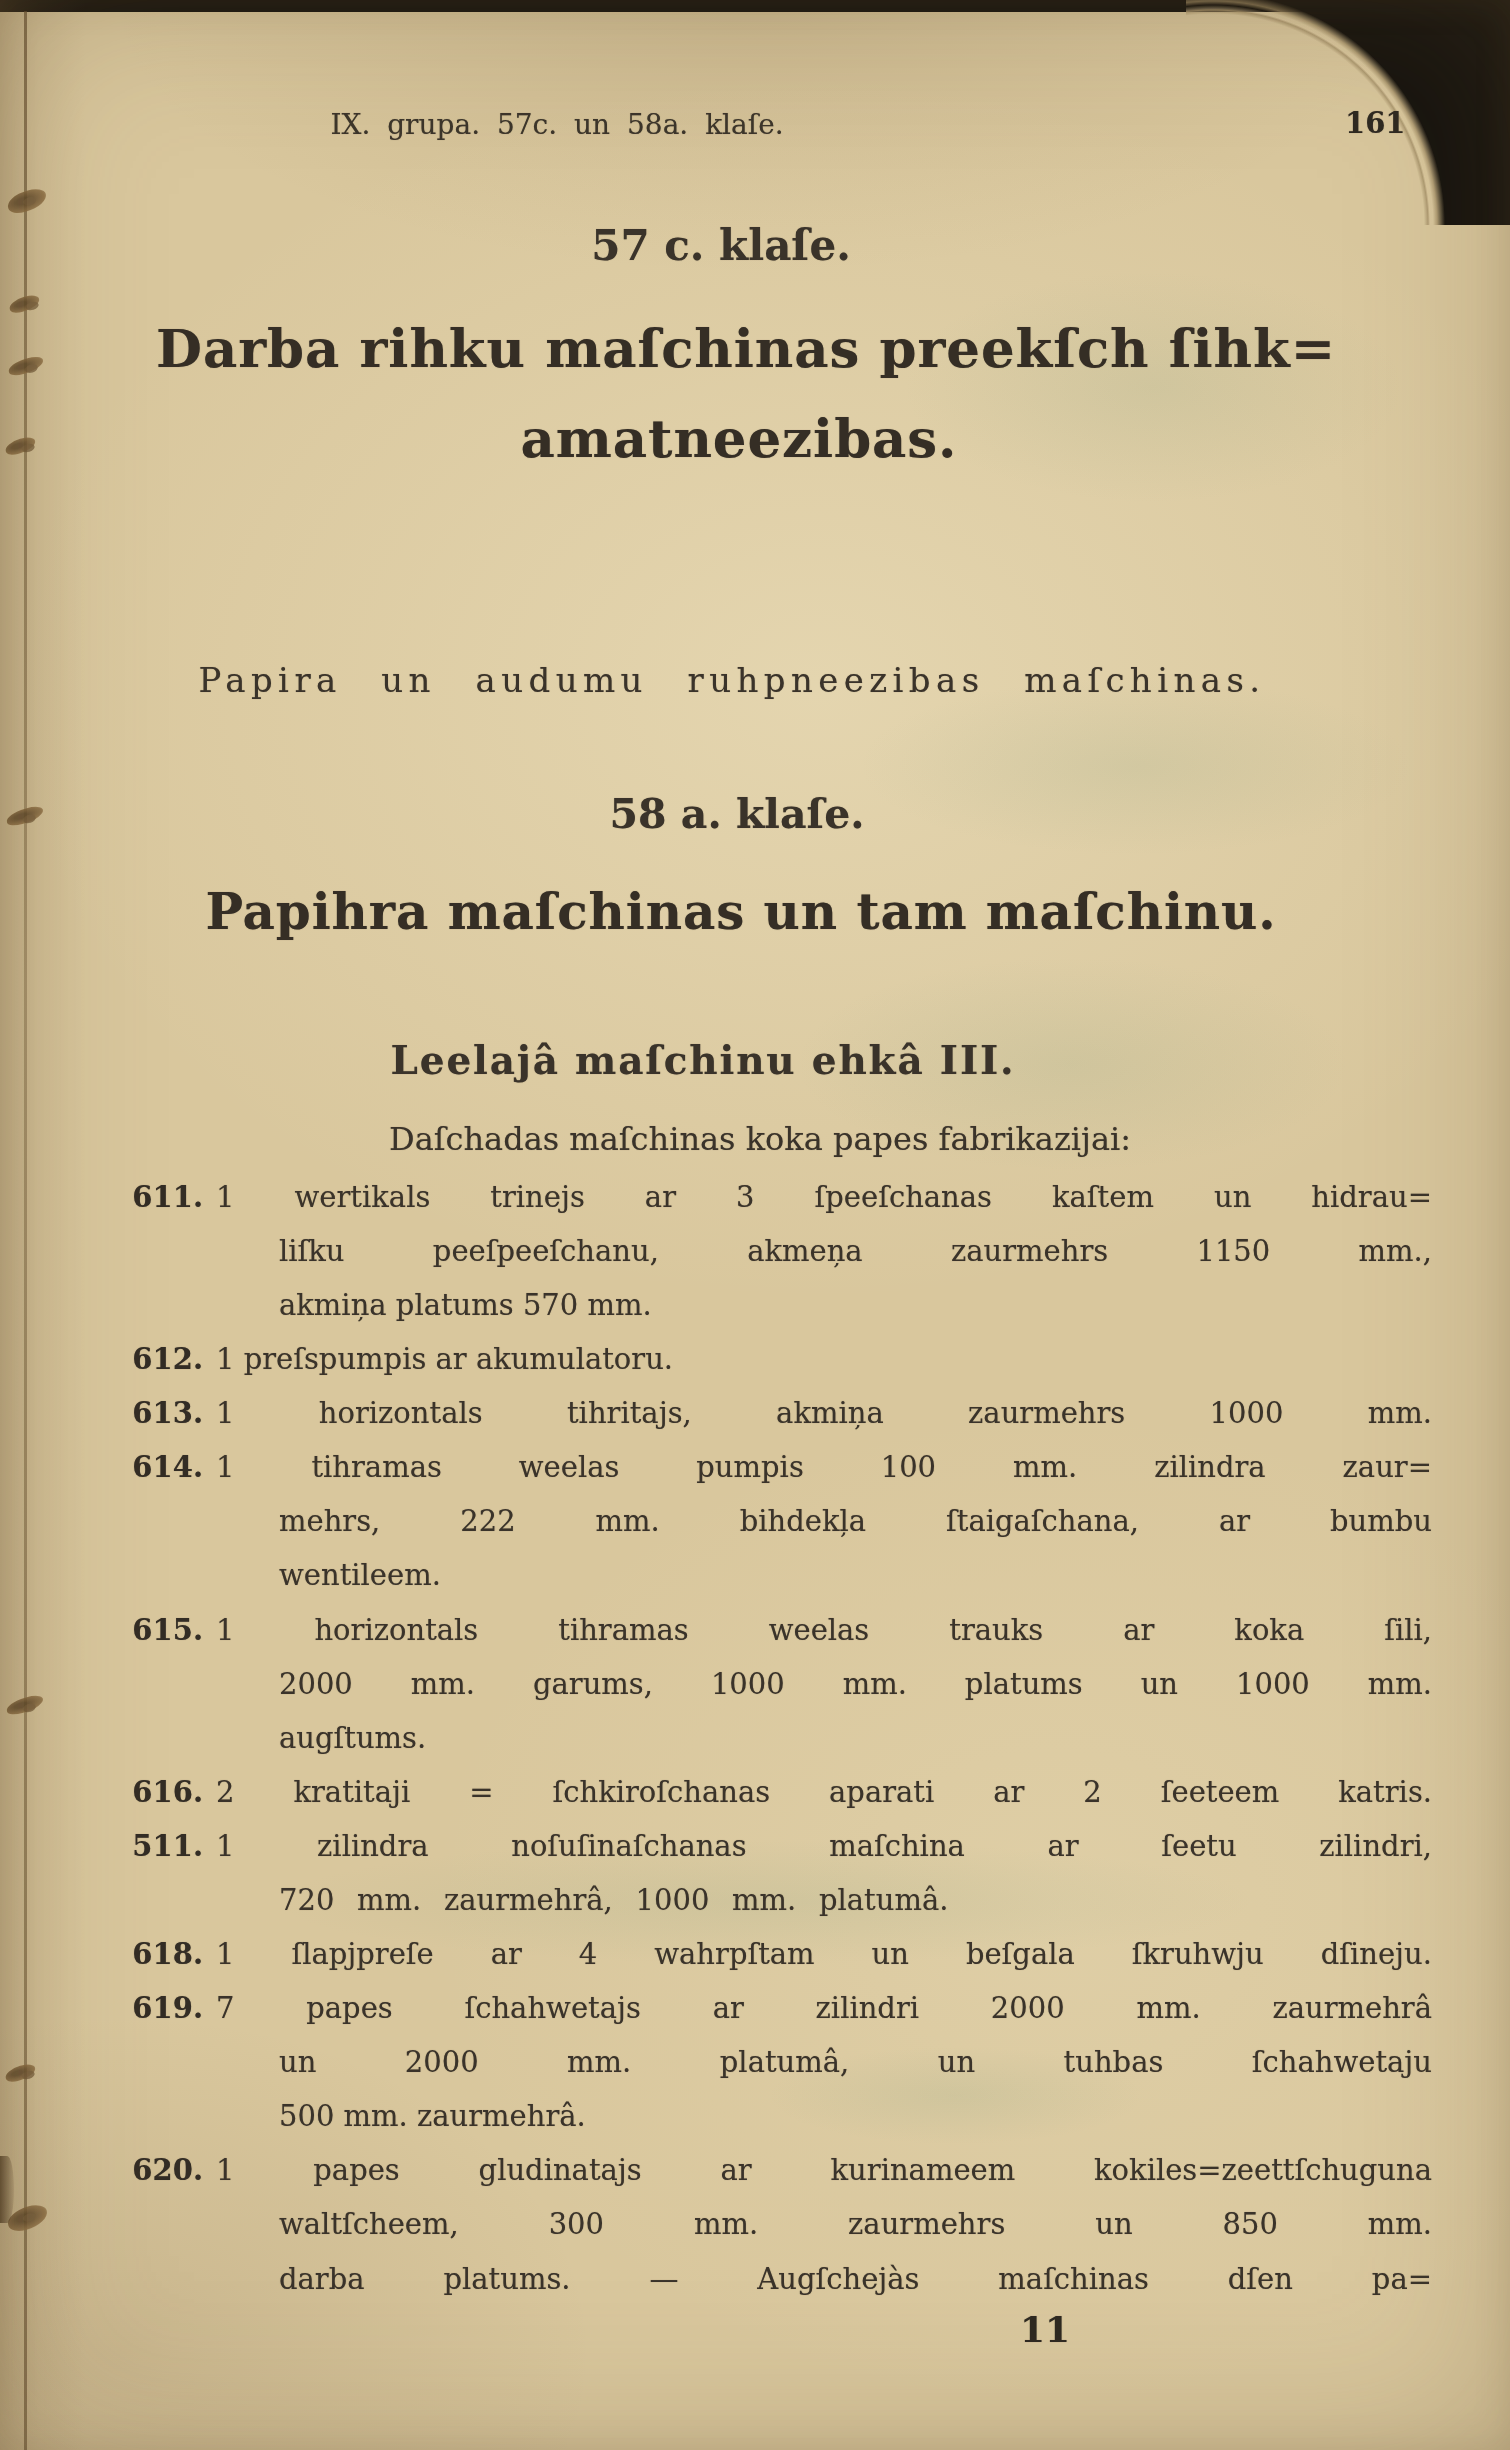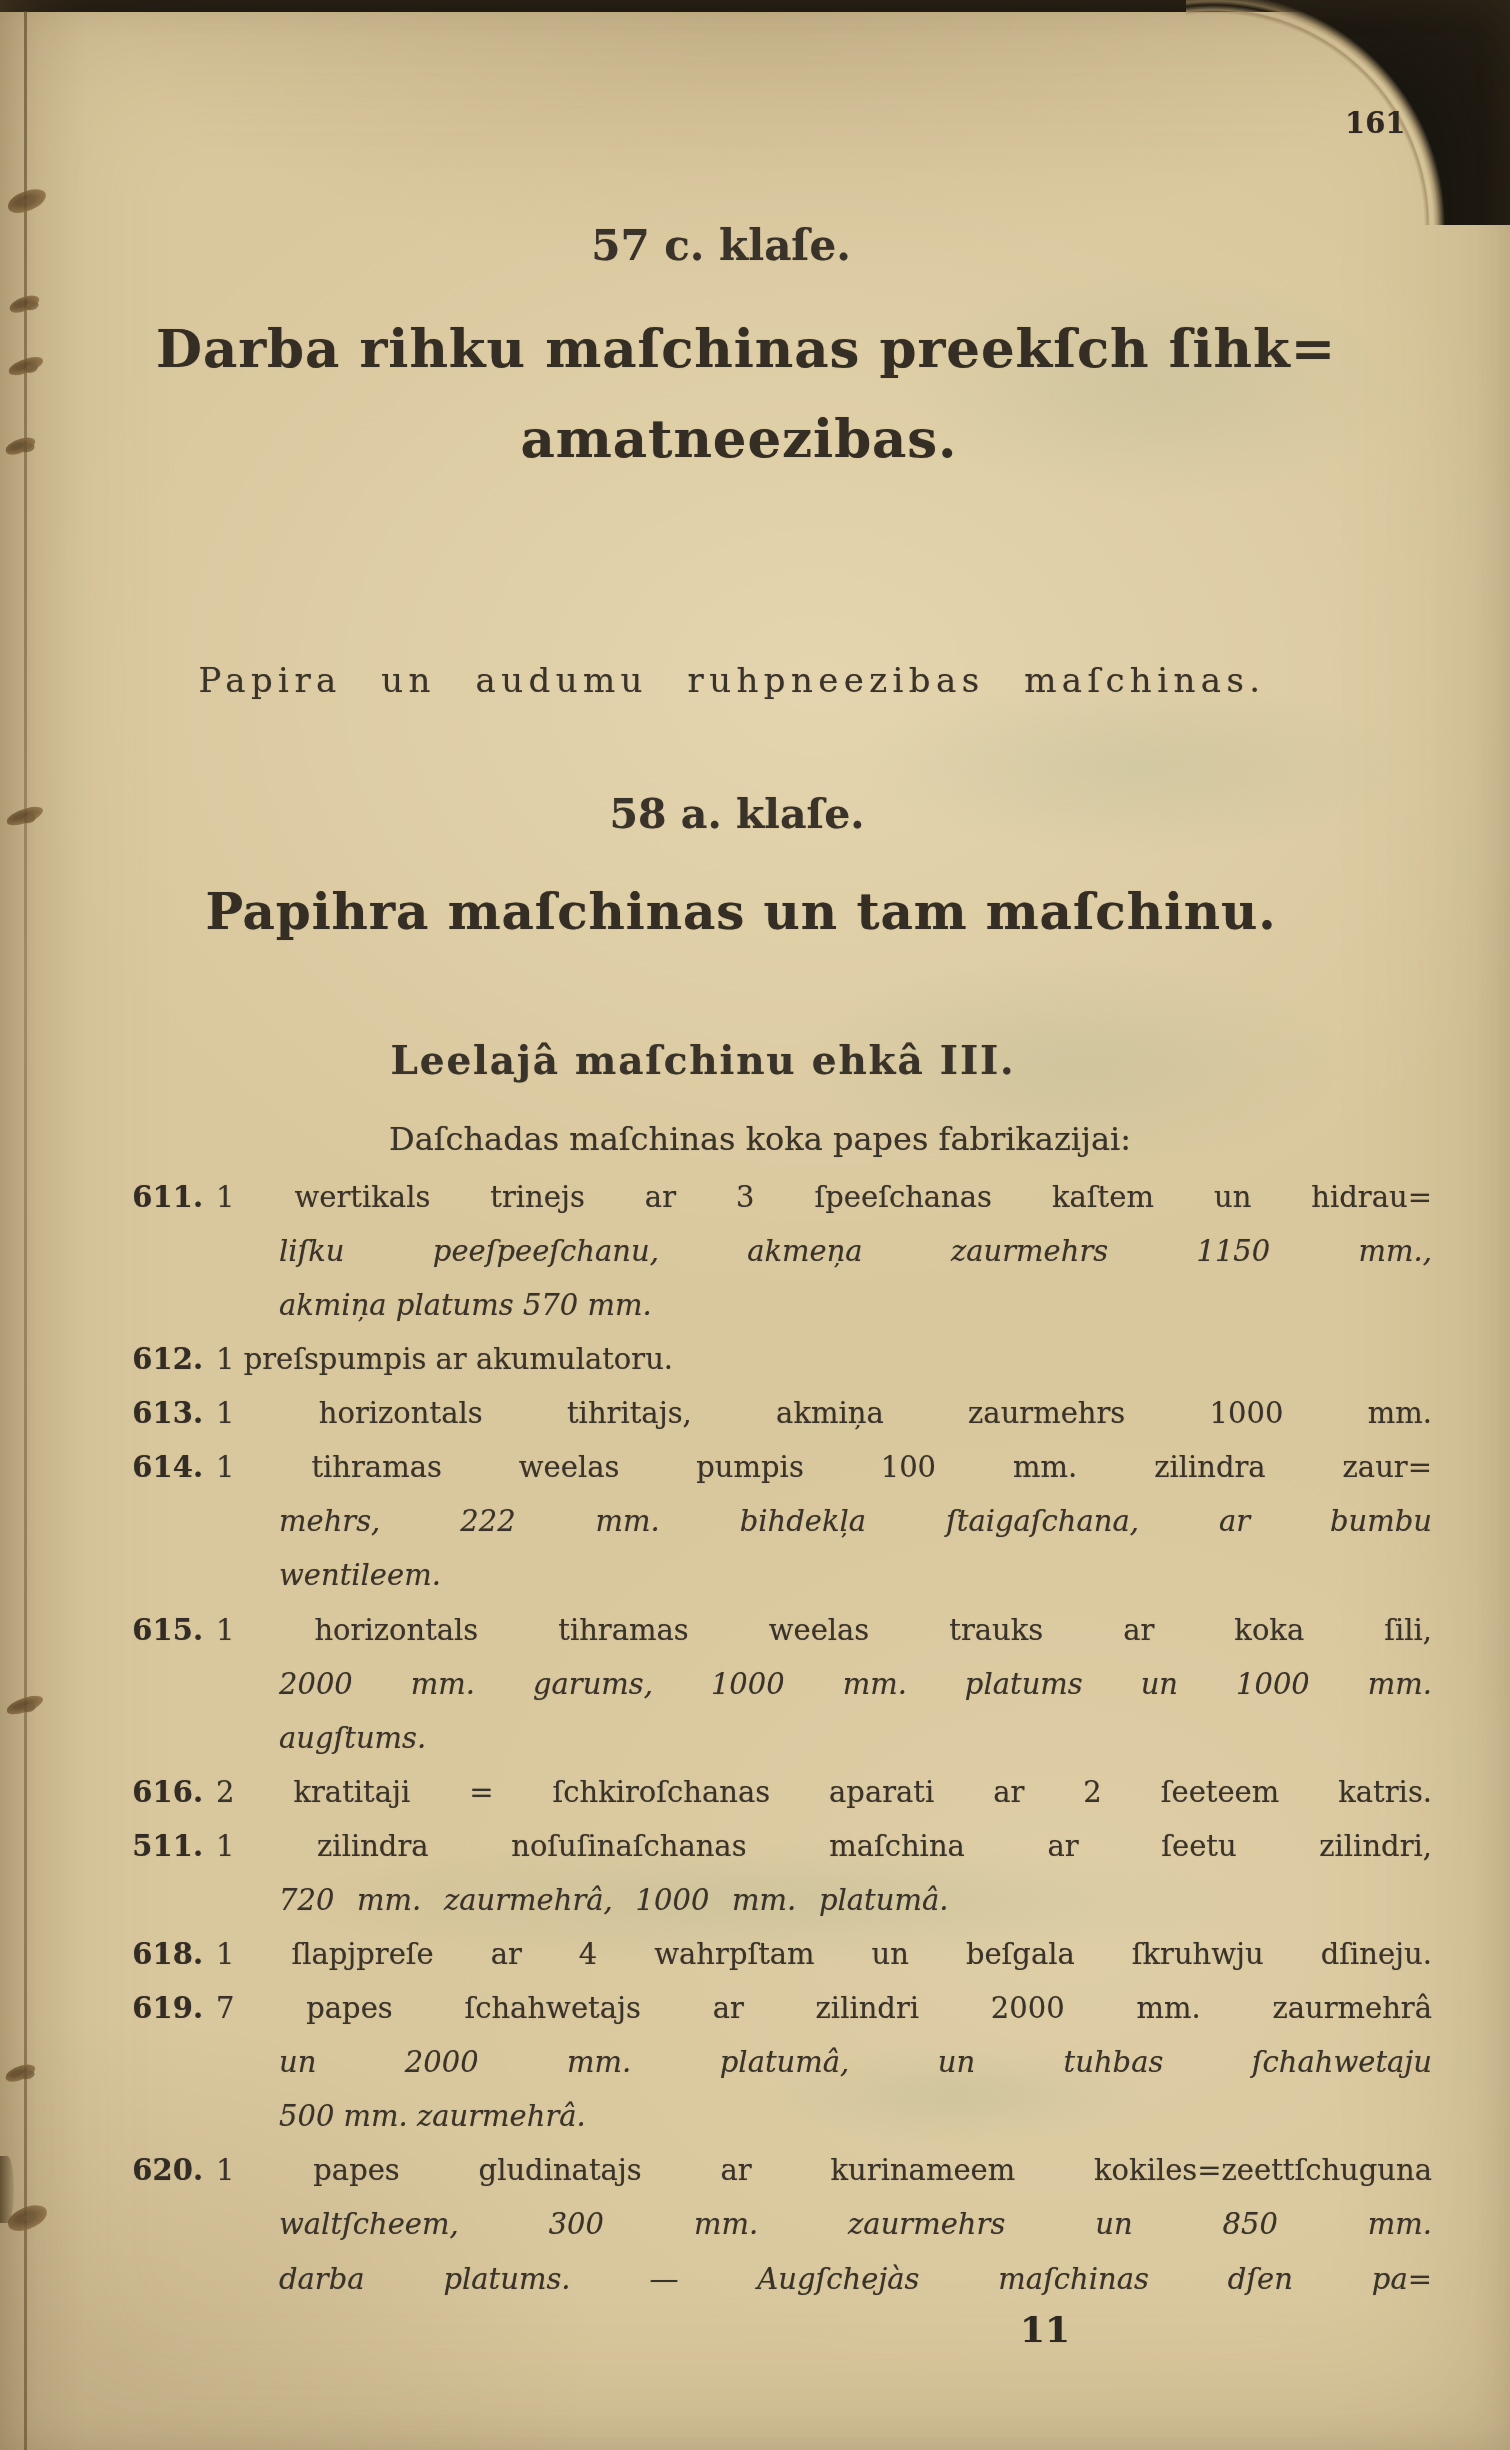--- a/index.html
+++ b/index.html
@@ -49,21 +49,21 @@
   .naw-line{top:512px;left:712px;font-size:31px;}
   .papira-line{top:660px;left:732px;font-size:34px;letter-spacing:5.4px;word-spacing:23.4px;}
   .class-58a{top:790px;left:737px;font-size:41px;font-weight:bold;}
   .title-58a{top:882px;left:741px;font-size:50px;font-weight:bold;letter-spacing:0.9px;color:#352e25;}
   .hall-heading{top:1037px;left:703px;font-size:39px;font-weight:bold;letter-spacing:1.8px;}
   .intro-line{position:absolute;top:1120px;left:389px;font-size:32px;white-space:nowrap;}
   
   .cat-line{position:absolute;left:0;width:1511px;height:54px;font-size:29px;line-height:50px;}
   .cat-line .num{position:absolute;left:63px;width:140px;text-align:right;font-weight:bold;color:#332d25;}
   .cat-line .txt{display:block;margin:0 79px 0 216px;}
-  .cat-line.cont .txt{margin-left:279px;font-style:italic;}
+  .cat-line.cont .txt{margin-left:279px;}
   .cat-line.jt{overflow:hidden;}
   .cat-line.jt .txt{text-align:justify;}
   .cat-line.jt .txt::after{content:"";display:inline-block;width:100%;height:0;}
   .cat-line.spread .txt{word-spacing:13.5px;}
   .footer-sig{position:absolute;top:2308px;left:1020px;font-size:36px;font-weight:bold;color:#2e2921;}
 </style>
 </head>
 <body>
 
 <div class="stage">
@@ -81,20 +81,21 @@
   <div class="stitch" style="top:2066px;left:5.4px"></div>
   <div class="stitch" style="top:2207px;left:7.2px;width:41px;height:21.6px"></div>
   <div class="edge-curl" style="top:2156px"></div>
 
   <div class="blot" style="top:270px;left:901px;width:505px;height:234px"></div>
   <div class="blot" style="top:676px;left:856px;width:559px;height:180px"></div>
   <div class="blot" style="top:956px;left:793px;width:559px;height:216px"></div>
   <div class="blot" style="top:1839px;left:270px;width:992px;height:126px"></div>
   <div class="blot" style="top:2046px;left:766px;width:379px;height:99px"></div>
 
+  <div class="centered running-header ink">IX. grupa. 57c. un 58a. klaſe.</div>
   <div class="page-number ink">161</div>
 
   <div class="centered class-57c ink">57 c. klaſe.</div>
   <div class="centered main-title title2 ink">amatneezibas.</div>
   <div class="centered main-title title1 ink">Darba rihku maſchinas preekſch ſihk=</div>
   <div class="centered papira-line ink">Papira un audumu ruhpneezibas maſchinas.</div>
 
   <div class="centered class-58a ink">58 a. klaſe.</div>
   <div class="centered title-58a ink">Papihra maſchinas un tam maſchinu.</div>
   <div class="centered hall-heading ink">Leelajâ maſchinu ehkâ III.</div>

